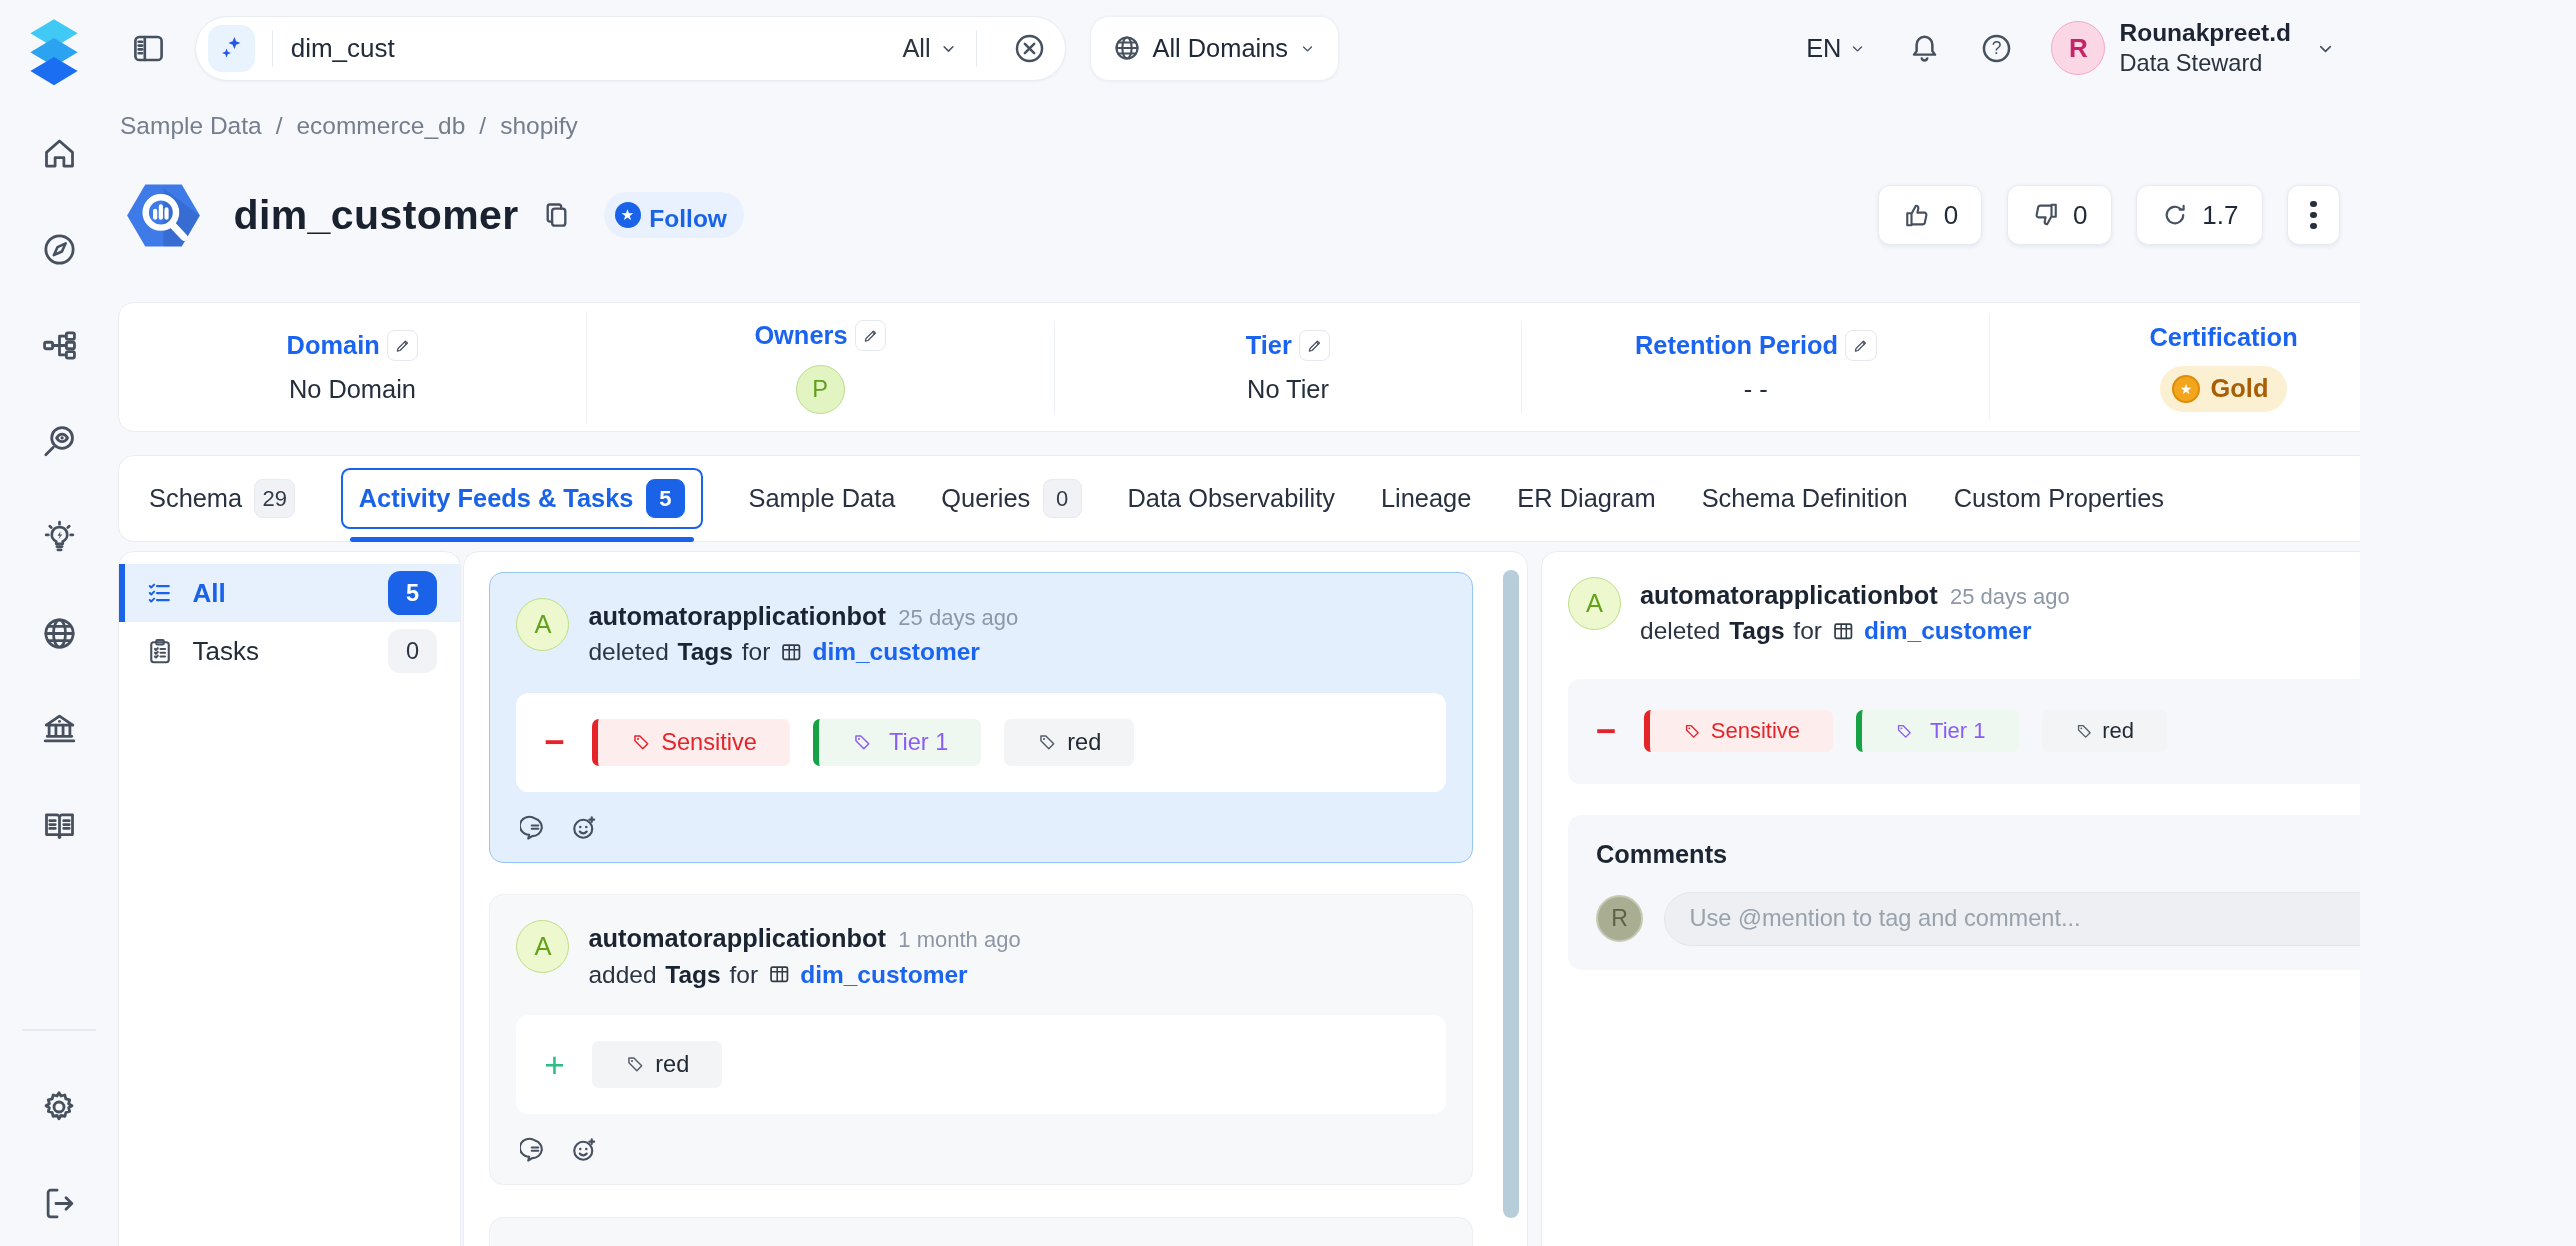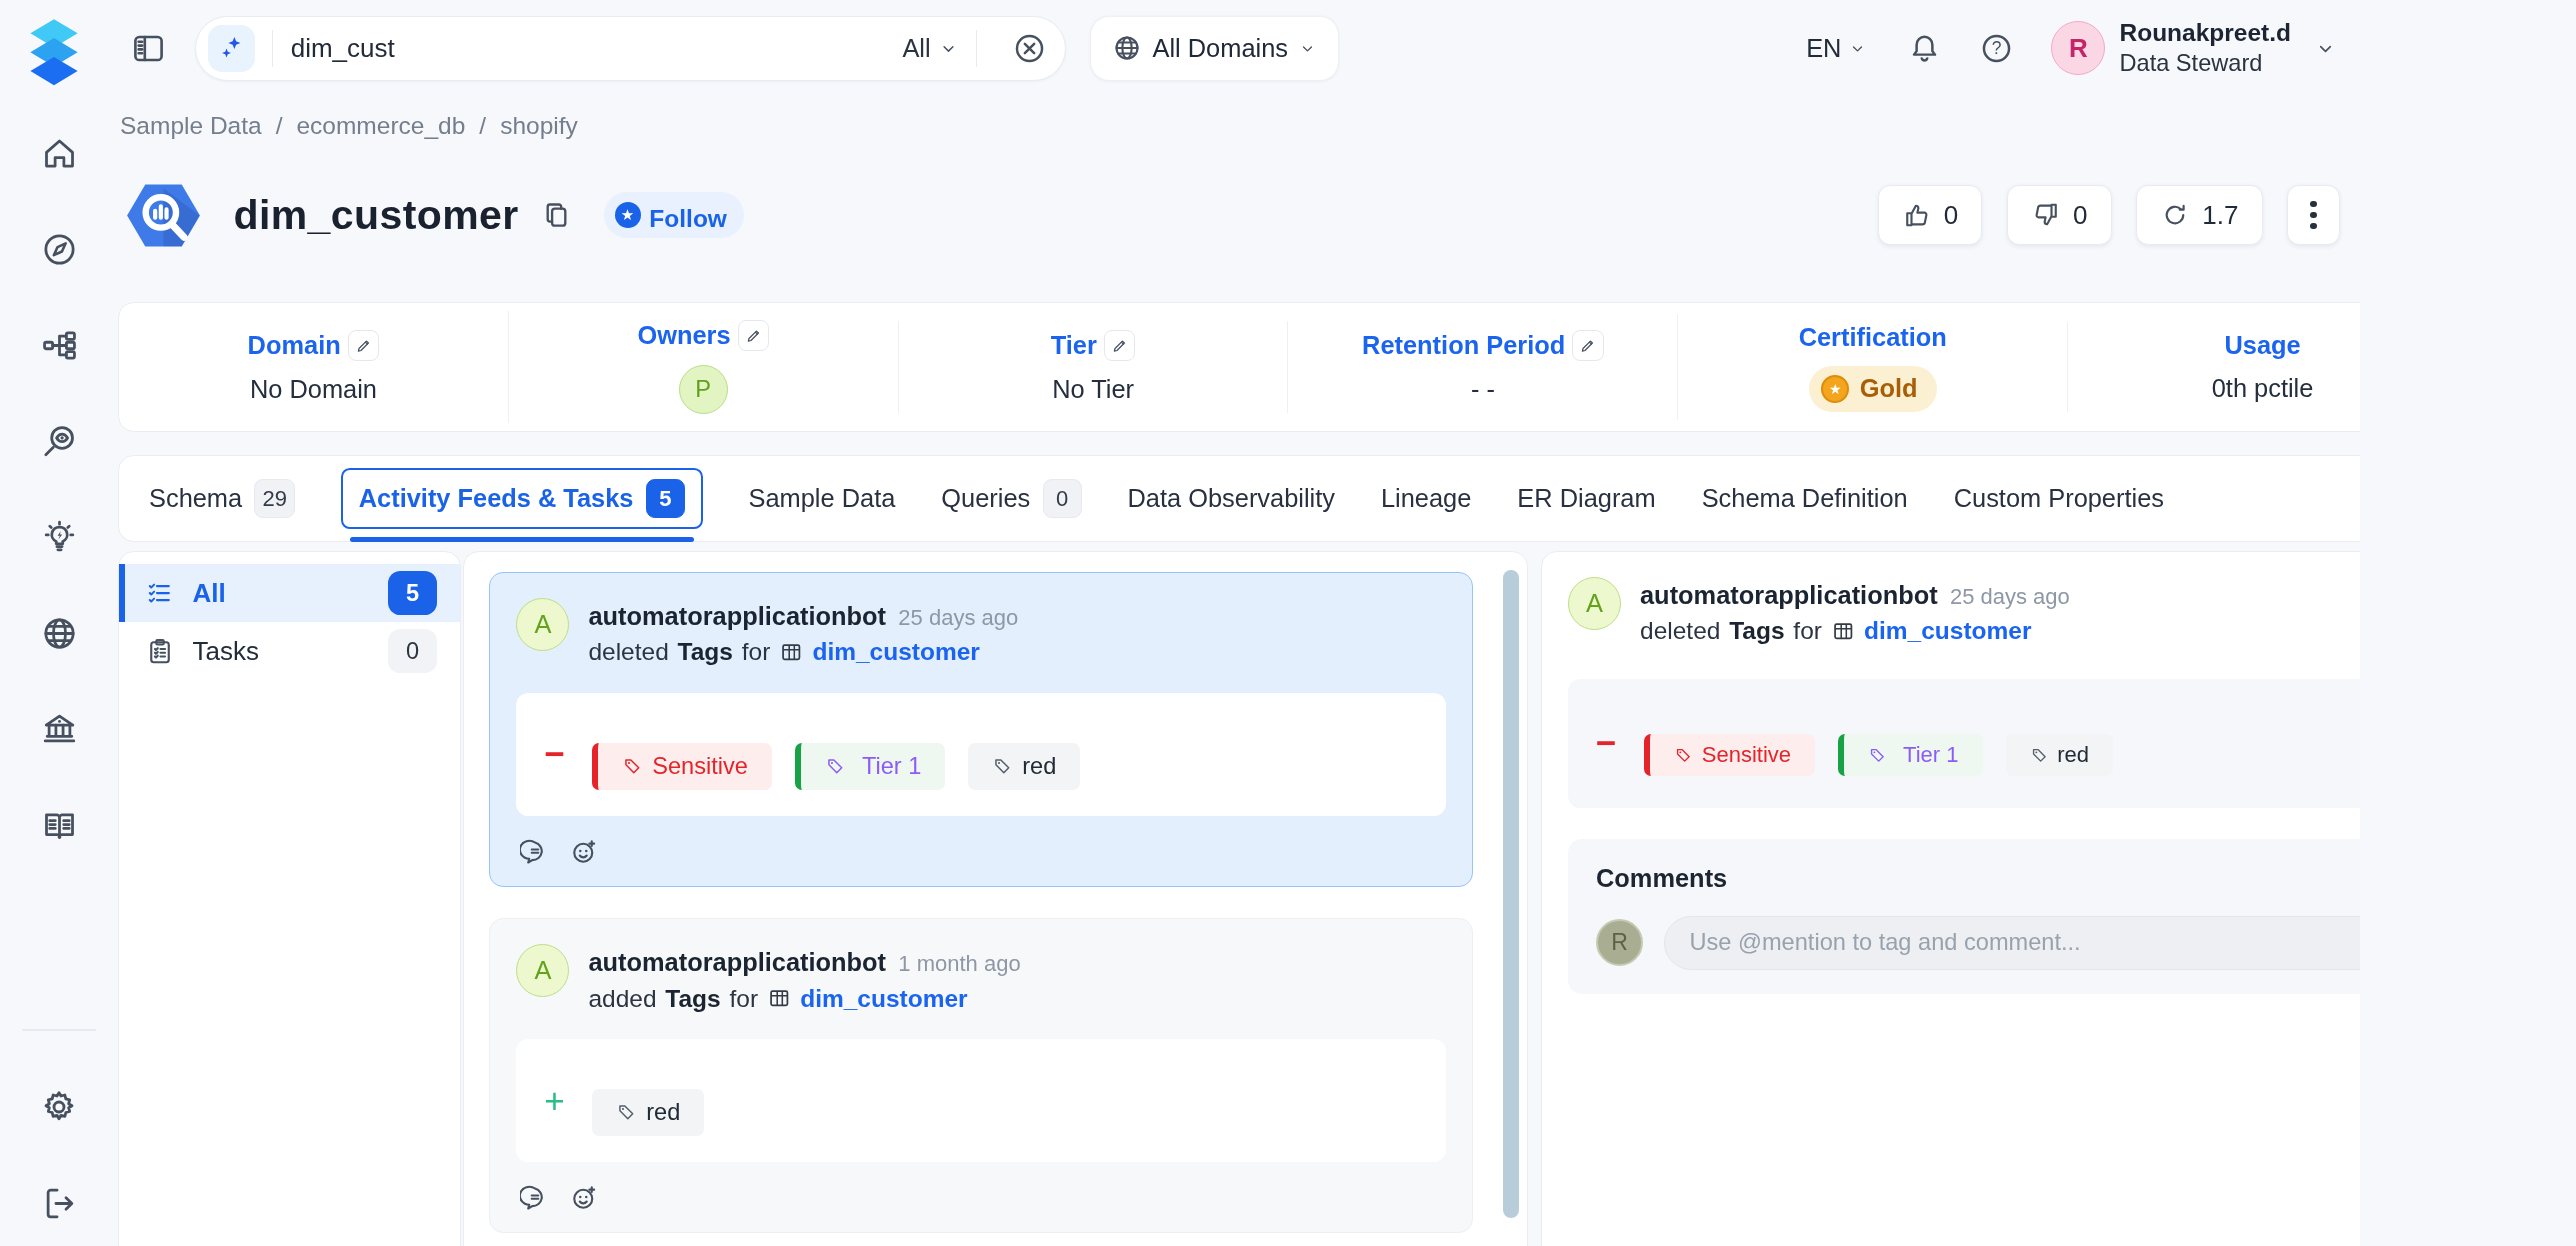--- a/index.html
+++ b/index.html
@@ -113,22 +113,22 @@
   .fc-author { font-weight:bold; color:#1b2431; }
   .fc-time { font-size:22px; color:#8d97a6; margin-left:12.3px; }
   .fc-l2 { font-size:24.5px; color:#2b3442; display:flex; align-items:center; gap:8.8px; }
   .fc-l2 b { color:#1b2431; }
   .entity-link { color:#1b64f0; font-weight:600; cursor:pointer; }
   .change-box { background:#fff; border-radius:12.3px; margin-top:23px; padding:26px 23px; display:flex; align-items:center; gap:23px; }
   .change-box.graybg { background:#f5f7fa; }
   .op { font-size:35px; font-weight:bold; width:30px; text-align:center; }
   .op.minus { color:#e5242a; }
   .op.plus { color:#2abd84; font-weight:normal; }
-  .tagchip { height:47px; display:flex; align-items:center; gap:8.8px; padding:0 24px; border-radius:7px;
-             font-size:23.6px; background:#f2f4f6; color:#212b36;margin-top:24px; }
+  .tagchip { height:47px; display:flex; align-items:center; gap:8.8px; padding:0 33px; border-radius:7px;
+             font-size:23.6px; background:#f2f4f6; color:#212b36; }
   .tagchip.red  { background:#fdeeed; color:#e5242a; border-left:6.1px solid #e5242a; }
   .tagchip.green{ background:#eef8f0; color:#8b5cf6; border-left:6.1px solid #17a245;gap:16px; }
   .fc-foot { display:flex; gap:19px; margin-top:21px; padding-left:3.5px; }
   .fc-foot .fic { cursor:pointer; display:flex; }
 
   .detail { position:absolute; left:1541px; top:551px; width:1000px; height:696px; background:#fff;
             border:0.9px solid #e9edf3; border-radius:15.8px 15.8px 0 0; padding:24.5px 26px; }
   .detail .change-box { margin-top:30px; padding:31.5px 23px; }
   .detail .tagchip { height:42px; font-size:22px; }
   .comments-card { margin-top:31.5px; background:#f5f7fa; border-radius:14px; padding:24.5px 28px; }
@@ -415,26 +415,20 @@
       <div class="sum-value">- -</div>
     </div>
     <div class="sum-col">
       <div class="sum-label">
           <span>Certification</span>
         </div>
       <div class="gold-chip">
         <span class="medal">★</span>
         <span class="gtext">Gold</span>
       </div>
-    </div>
-    <div class="sum-col">
-      <div class="sum-label">
-          <span>Usage</span>
-        </div>
-      <div class="sum-value">0th pctile</div>
     </div>
   </div>
 
   <div class="tabs">
     <div class="tab">
       <span>Schema</span>
       <span class="cnt">29</span>
     </div>
     <div class="tab active">
       <span>Activity Feeds &amp; Tasks</span>

